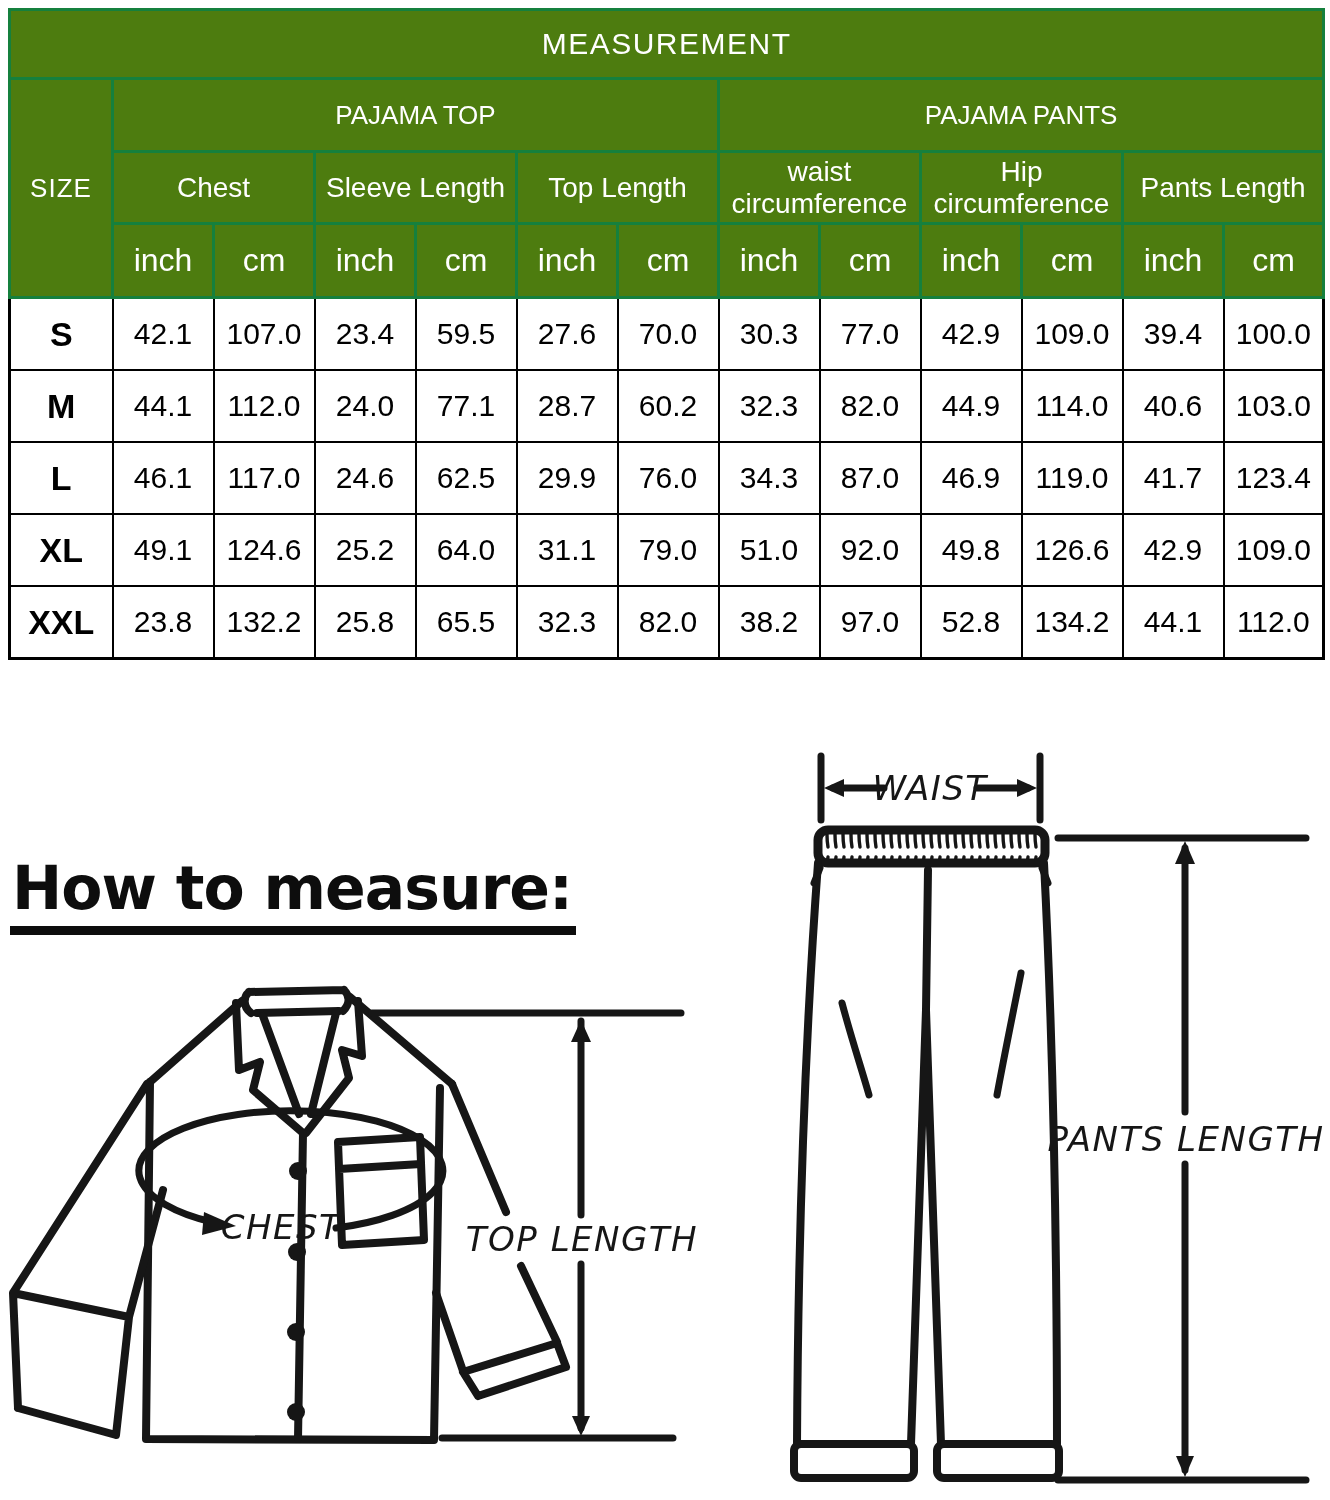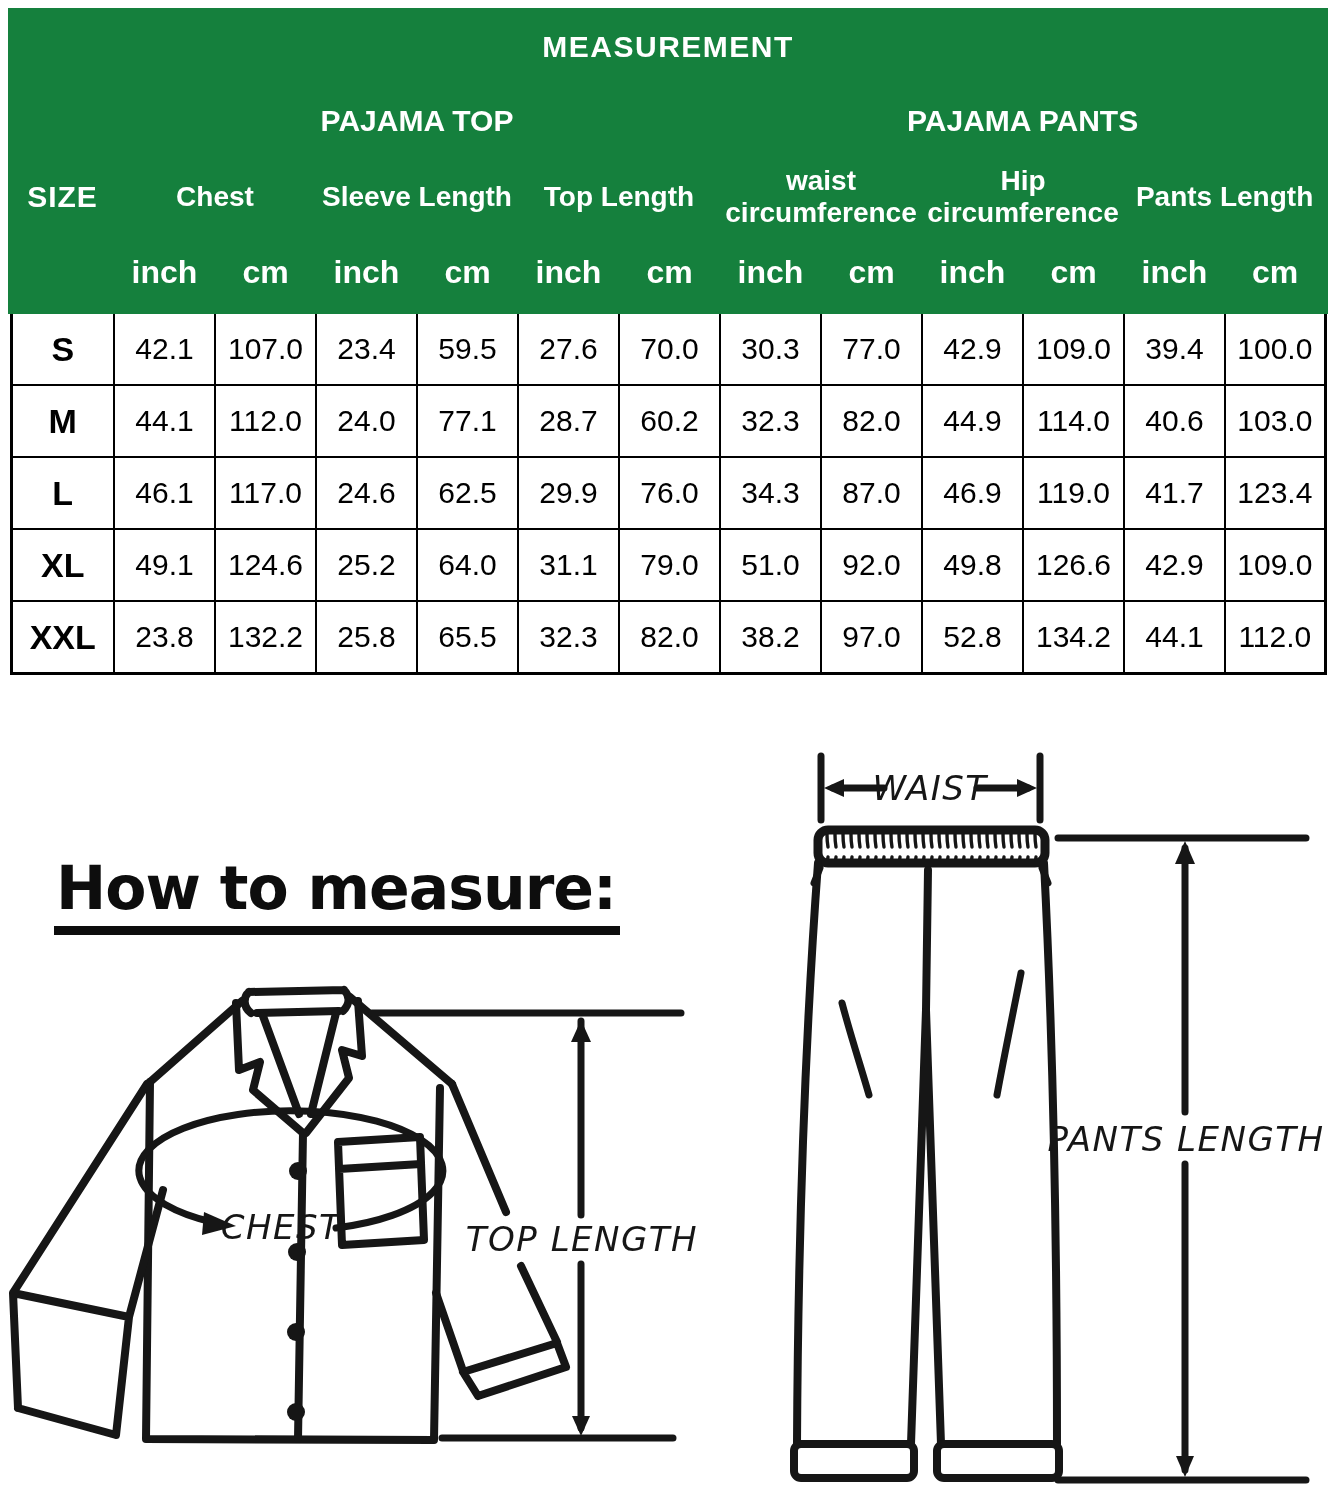--- a/index.html
+++ b/index.html
@@ -4,35 +4,35 @@
 <style>
   html,body{margin:0;padding:0;background:#fff;}
   body{width:1330px;height:1500px;position:relative;overflow:hidden;
        font-family:"Liberation Sans",sans-serif;color:#000;}
 
   
   .size-table{position:absolute;left:8px;top:8px;width:1314px;
               border-collapse:collapse;table-layout:fixed;
               border:3px solid #000;}
   .size-table th,.size-table td{padding:0;text-align:center;vertical-align:middle;overflow:hidden;}
-  .hd{background:#15803d;color:#fff;border:6px solid #15803d;font-weight:bold;}
+  .hd{background:#4d7c0f;color:#fff;border:3px solid #15803d;font-weight:normal;}
   .title-row th{height:66px;font-size:30px;letter-spacing:1.5px;}
-  .group-row th{height:70px;font-size:30px;}
+  .group-row th{height:70px;font-size:26px;}
   .name-row th{height:69px;font-size:28px;line-height:1.12;}
   .unit-row th{height:71px;font-size:32px;}
   .size-head{font-size:40px;letter-spacing:1px;}
   .data-row td{height:70px;border:2px solid #000;background:#fff;font-size:30px;}
   .data-row .size-cell{font-weight:bold;font-size:34px;}
 
   
   .illus{position:absolute;left:0;top:720px;width:1330px;height:780px;}
   .howto-heading{position:absolute;left:10px;top:134px;display:inline-block;
                  font-family:"DejaVu Sans",sans-serif;font-weight:bold;
                  font-size:60px;line-height:1.15;letter-spacing:-1px;color:#0d0d0d;
-                 border-bottom:9px solid #0d0d0d;padding:0 4px 3px 2px;margin-left:44px;}
+                 border-bottom:9px solid #0d0d0d;padding:0 4px 3px 2px;}
   .sketch{position:absolute;left:0;top:0;}
   .sk{stroke:#161616;stroke-width:8;fill:none;stroke-linecap:round;stroke-linejoin:round;}
   .skthin{stroke:#161616;stroke-width:7;fill:none;stroke-linecap:round;stroke-linejoin:round;}
   .skfill{fill:#161616;stroke:none;}
   .lab{font-family:"DejaVu Sans",sans-serif;font-style:italic;font-size:34px;
        letter-spacing:1.5px;fill:#161616;stroke:none;}
 </style>
 </head>
 <body>
 

